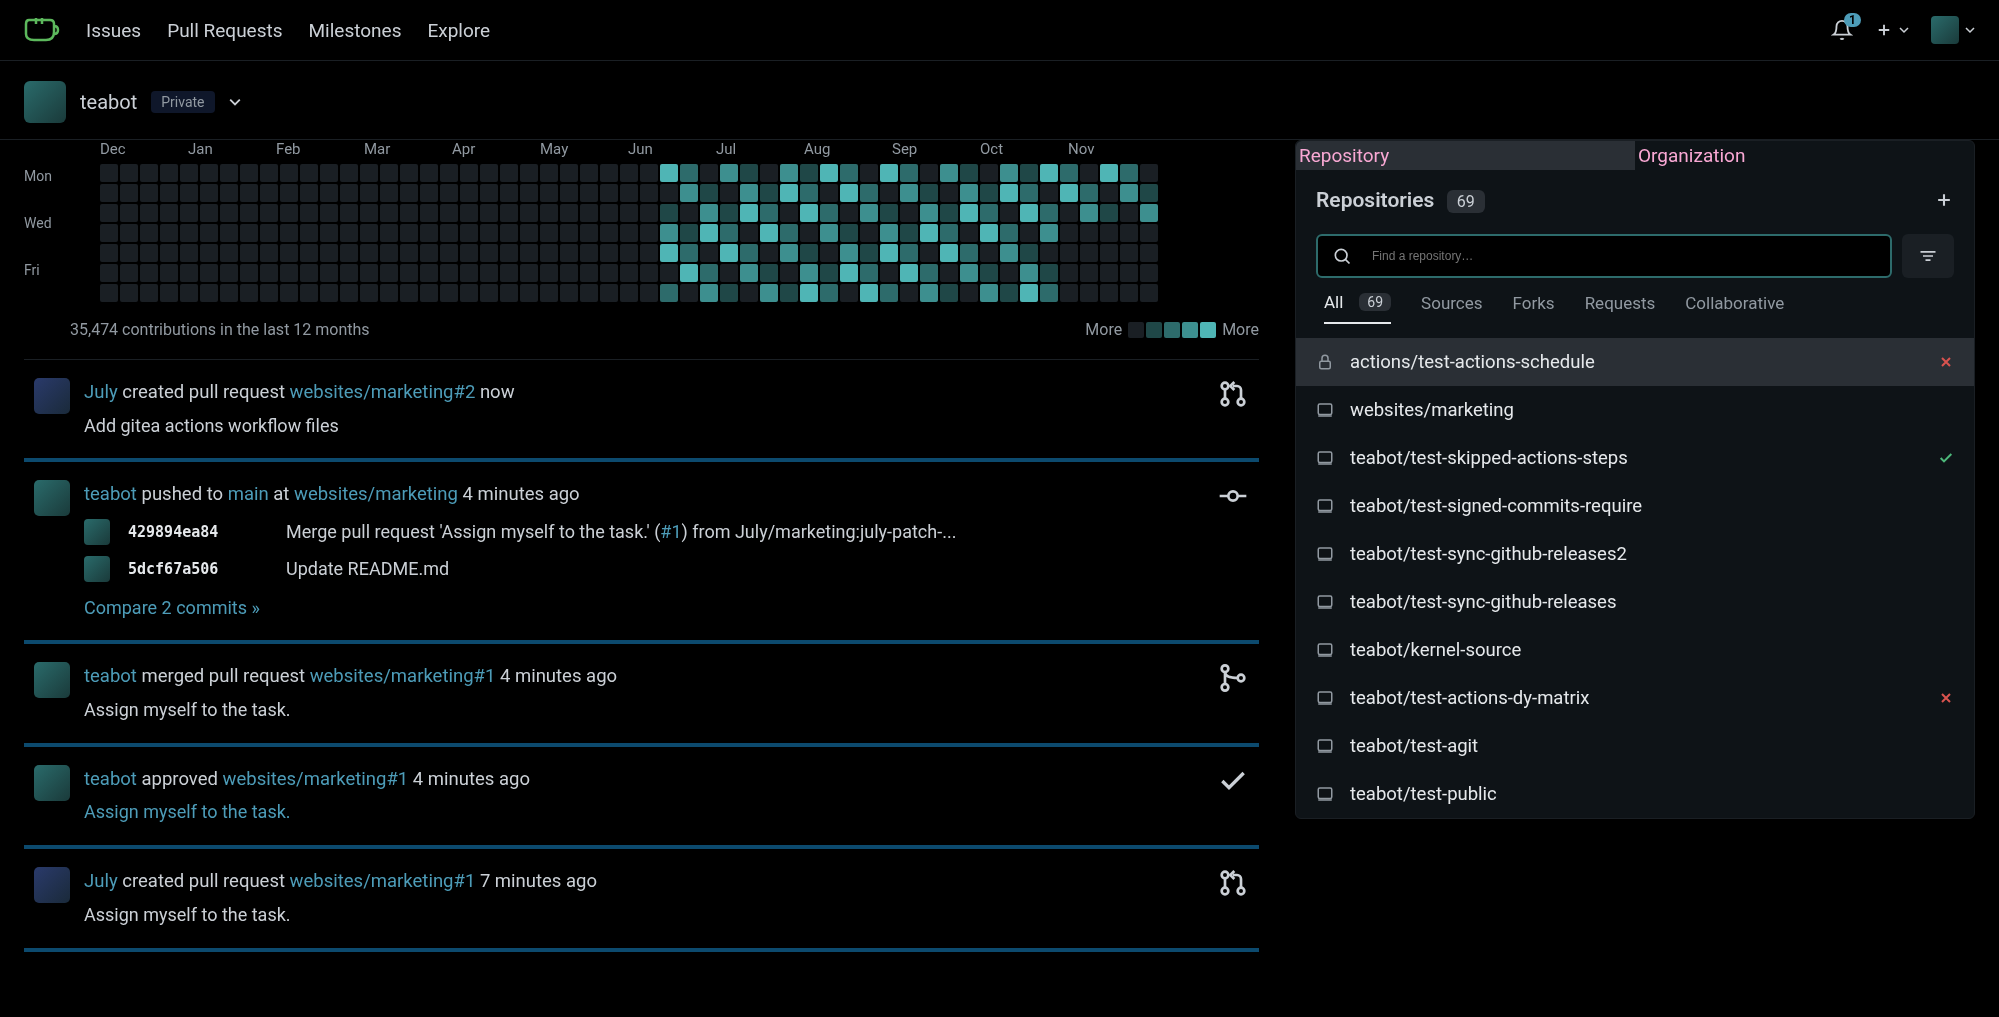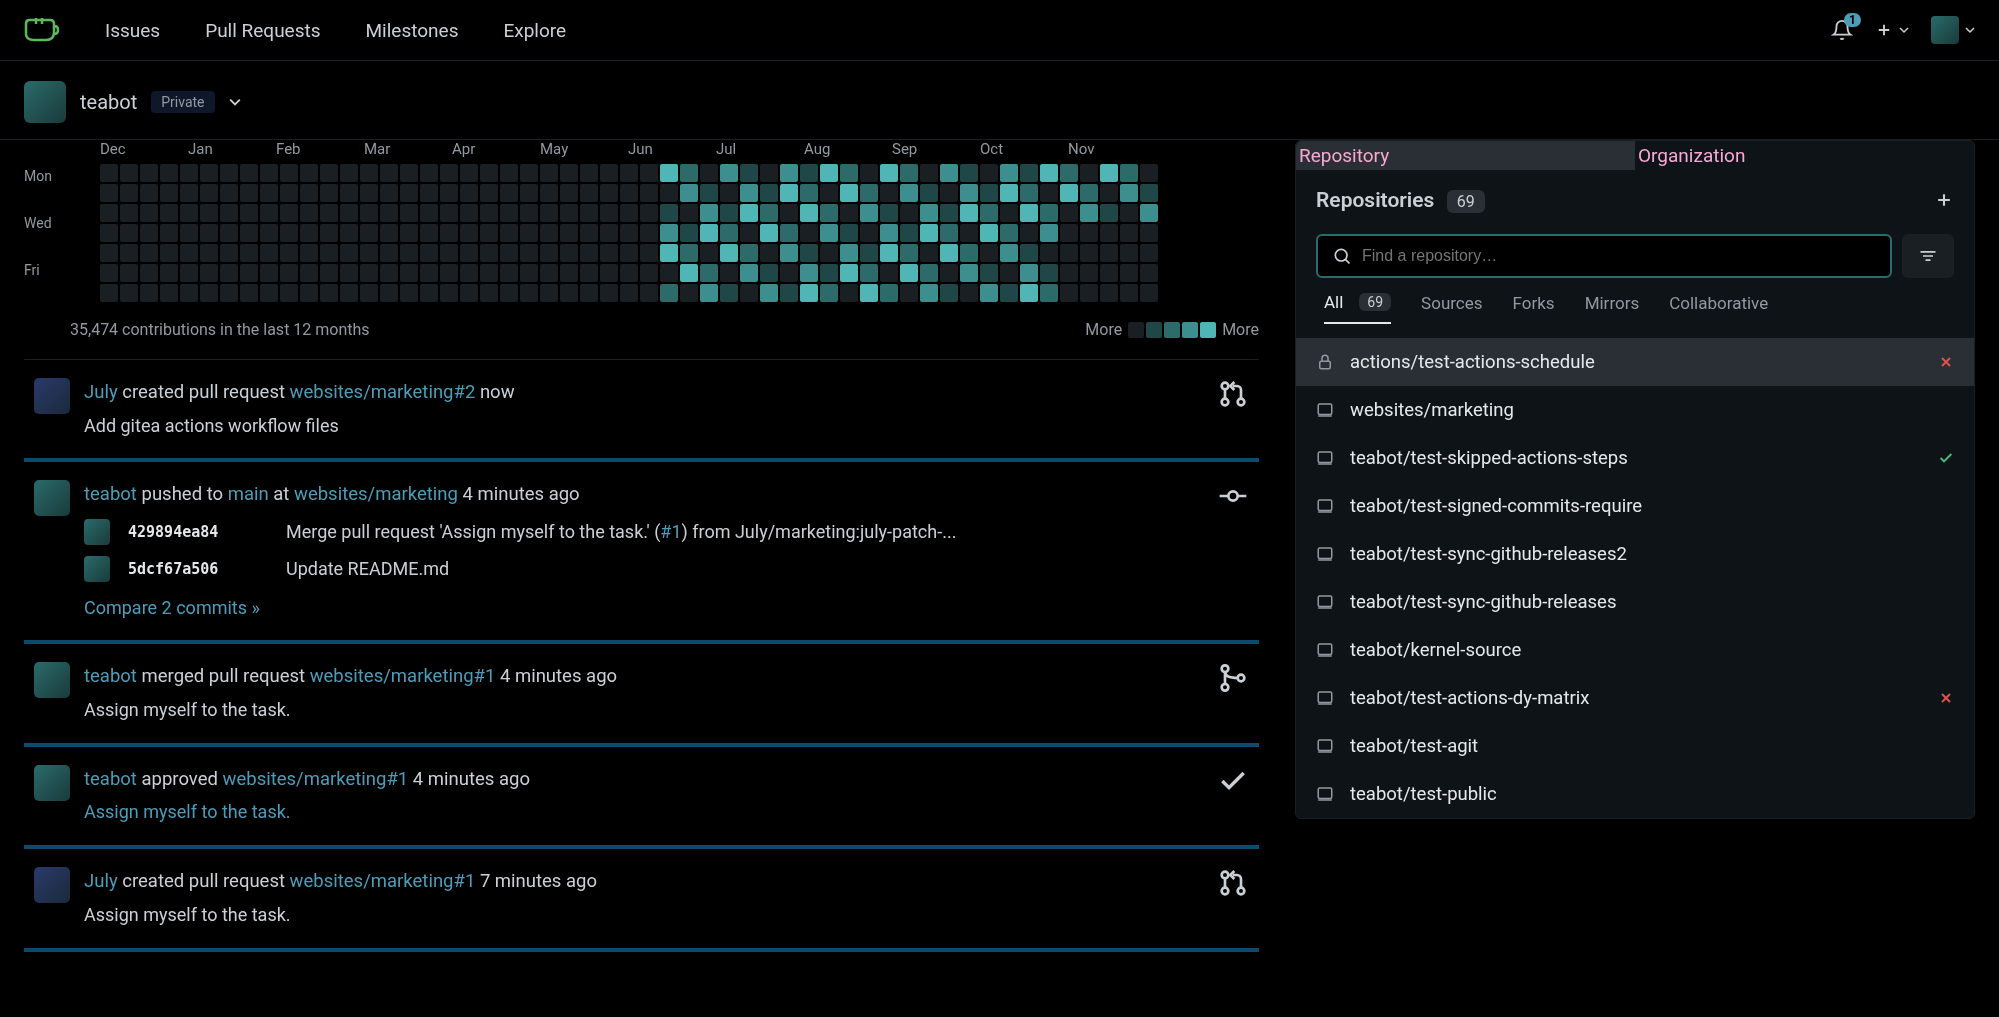--- a/index.html
+++ b/index.html
@@ -1,19 +1,19 @@
 <!DOCTYPE html>
 <html><head>
 <meta charset="utf-8">
 <style>
 * { margin: 0; padding: 0; box-sizing: border-box; }
 body { background: #000; color: #cbd0d6; font-family: -apple-system, BlinkMacSystemFont, "Segoe UI", Roboto, sans-serif; font-size: 18px; }
 a { color: #4d9cb8; text-decoration: none; }
 .navbar { display: flex; align-items: center; padding: 0 24px; height: 60px; justify-content: space-between; }
-.nav-left { display: flex; align-items: center; gap: 45px; }
+.nav-left { display: flex; align-items: center; gap: 26px; }
 .logo { width: 36px; height: 30px; display: flex; align-items: center; }
 .nav-item { color: #cbd0d6; font-size: 19px; cursor: pointer; }
 .nav-right { display: flex; align-items: center; gap: 22px; }
 .icon-btn { position: relative; cursor: pointer; display: flex; align-items: center; }
 .badge { position: absolute; top: -6px; right: -8px; background: #4d9cb8; color: #000; font-size: 12px; border-radius: 10px; padding: 0 5px; font-weight: bold; min-width: 16px; text-align: center; }
 .avatar { width: 28px; height: 28px; border-radius: 4px; background: linear-gradient(135deg,#2a6b6b,#1a3a3a); }
 .avatar.lg { width: 42px; height: 42px; border-radius: 6px; }
 .divider-line { border-bottom: 1px solid #1a1f24; }
 .profile-header { display: flex; align-items: center; gap: 14px; padding: 20px 24px 16px; }
 .username { font-size: 20px; color: #cbd0d6; }
@@ -52,21 +52,21 @@
 .commit-msg { color: #cbd0d6; white-space: nowrap; overflow: hidden; text-overflow: ellipsis; }
 .panel { background: #0e1317; border: 1px solid #1a1f24; border-radius: 6px; }
 .tabs { display: flex; }
 .tab { flex: 1; text-align: left; padding: 3px; font-size: 19px; cursor: pointer; color: #f9a8d4; }
 .tab.active { background: #2a2f35; border-radius: 6px 0 0 0; }
 .panel-head { display: flex; align-items: center; justify-content: space-between; padding: 18px 20px 14px; }
 .panel-title { font-size: 21px; font-weight: 600; }
 .count-badge { background: #2a2f35; color: #cbd0d6; padding: 2px 10px; border-radius: 6px; font-size: 16px; margin-left: 8px; }
 .search-row { display: flex; gap: 10px; padding: 8px 20px 14px; }
 .search-box { flex: 1; display: flex; align-items: center; border: 2px solid #2d6b6b; border-radius: 6px; padding: 10px 14px; background: #000; }
-.search-box input { background: transparent; border: none; outline: none; color: #cbd0d6; font-size: 16px; flex: 1; margin-left: 10px; }
+.search-box input { background: transparent; border: none; outline: none; color: #cbd0d6; font-size: 12px; flex: 1; margin-left: 20px; }
 .filter-btn { width: 52px; background: #1a1f24; border-radius: 6px; display: flex; align-items: center; justify-content: center; cursor: pointer; }
 .filter-tabs { display: flex; gap: 30px; padding: 0 28px 14px; font-size: 17px; color: #9199a1; }
 .ftab { cursor: pointer; padding-bottom: 10px; display: flex; align-items: center; gap: 8px; }
 .ftab.active { color: #e6e9ec; border-bottom: 2px solid #e6e9ec; }
 .repo-list { }
 .repo-item { display: flex; align-items: center; padding: 13px 20px; gap: 14px; cursor: pointer; font-size: 18.5px; position: relative; }
 .repo-item:hover, .repo-item.hover { background: #2a2f35; }
 .repo-icon { width: 20px; flex-shrink: 0; }
 .repo-name { color: #e6e9ec; flex: 1; }
 .status-icon { position: absolute; right: 20px; }
@@ -763,21 +763,21 @@
             <span>All</span>
             <span class="count-badge" style="font-size:14px;padding:1px 8px">69</span>
           </div>
           <div class="ftab">
             <span>Sources</span>
           </div>
           <div class="ftab">
             <span>Forks</span>
           </div>
           <div class="ftab">
-            <span>Mirrors</span>
+            <span>Requests</span>
           </div>
           <div class="ftab">
             <span>Collaborative</span>
           </div>
         </div>
       <div class="repo-list" id="repolist">
           <div class="repo-item hover">
             <span class="repo-icon">
               <svg width="18" height="18" viewBox="0 0 24 24" fill="none" stroke="#9199a1" stroke-width="2">
                 <rect x="5" y="11" width="14" height="10" rx="2"></rect>

